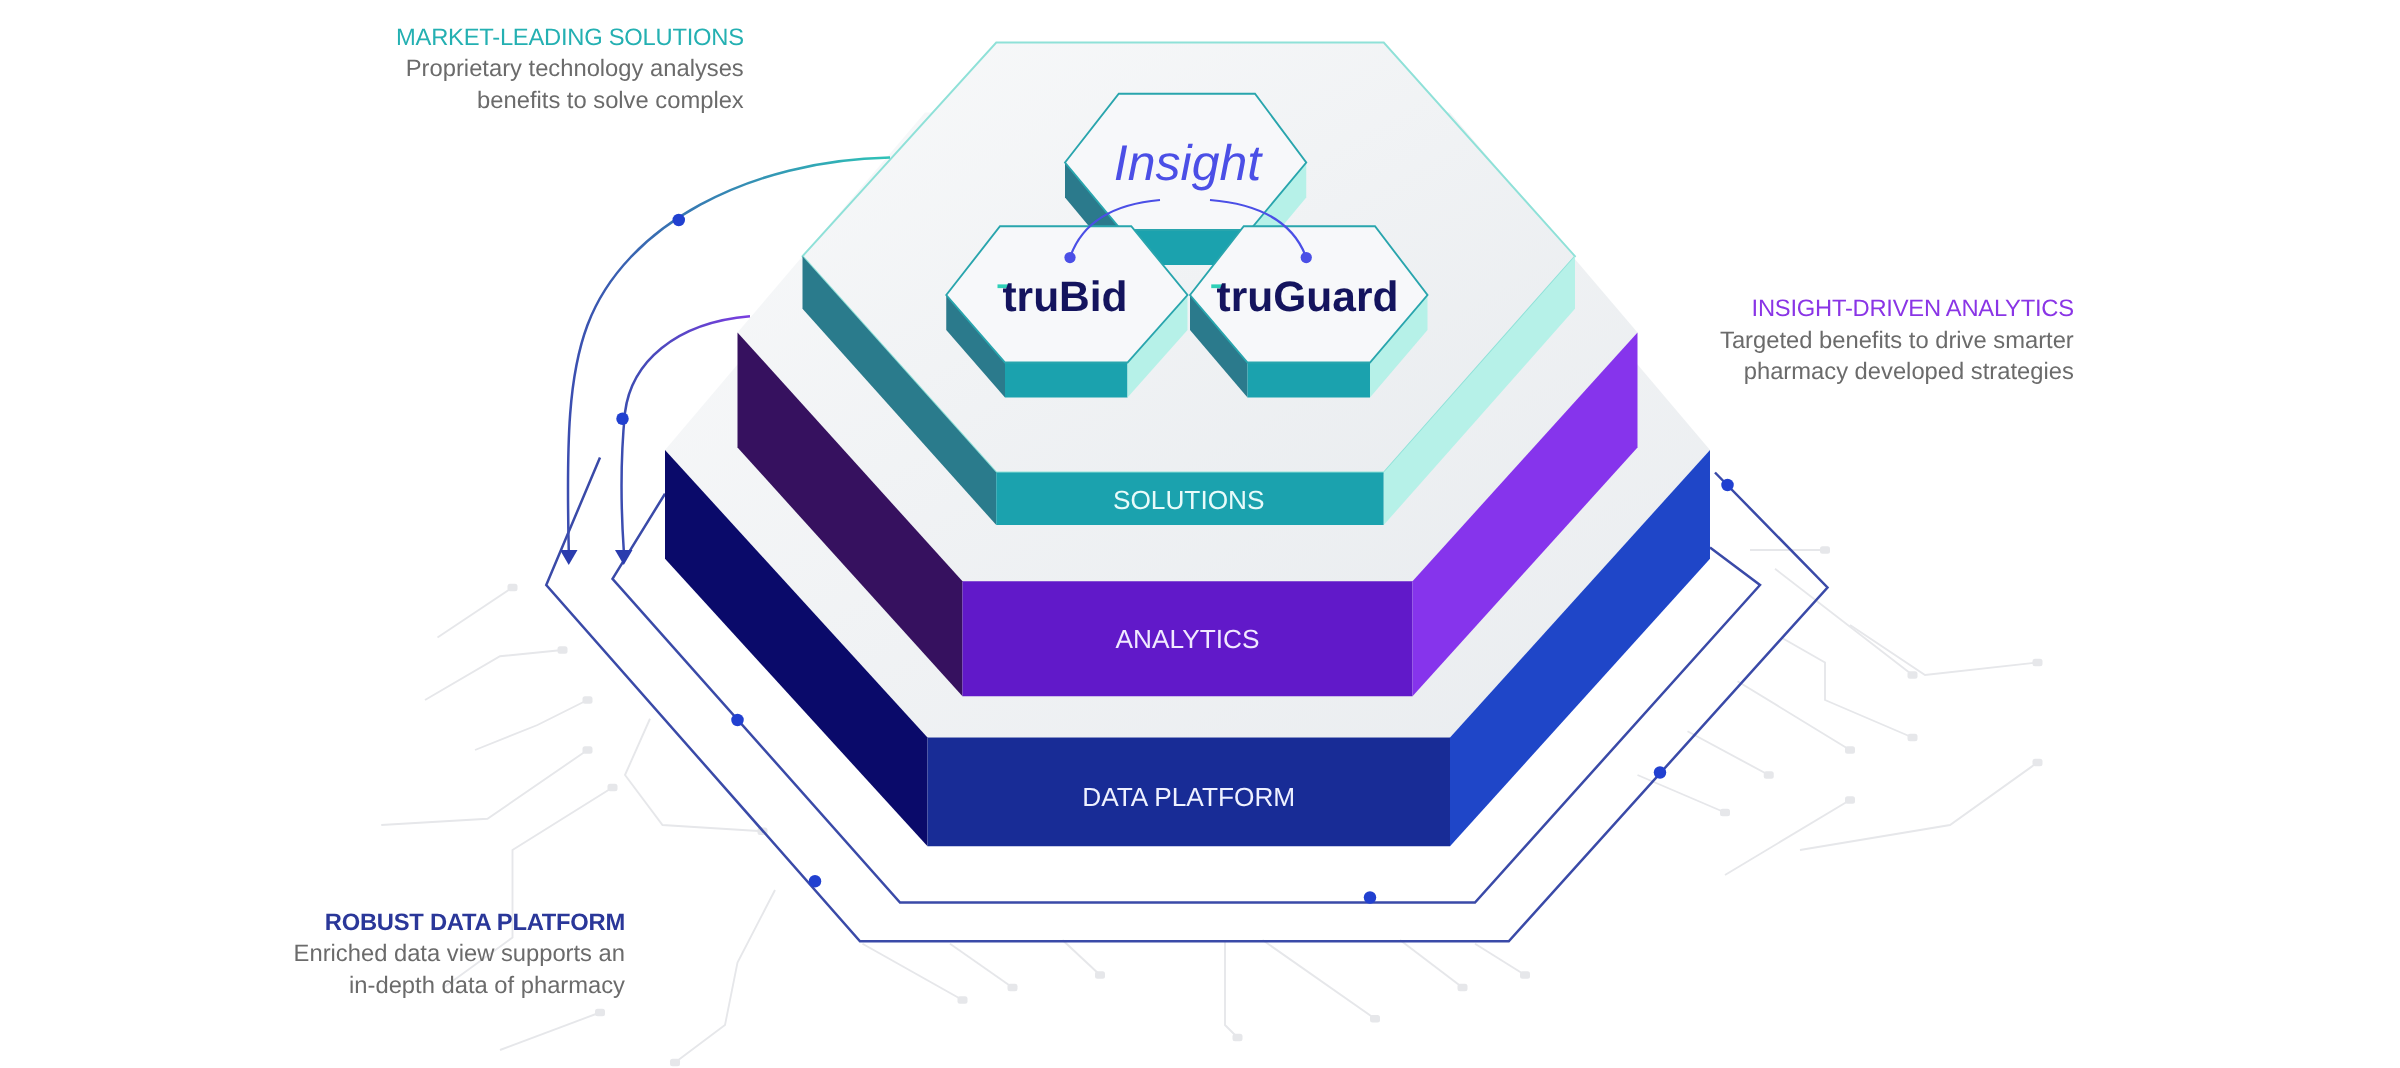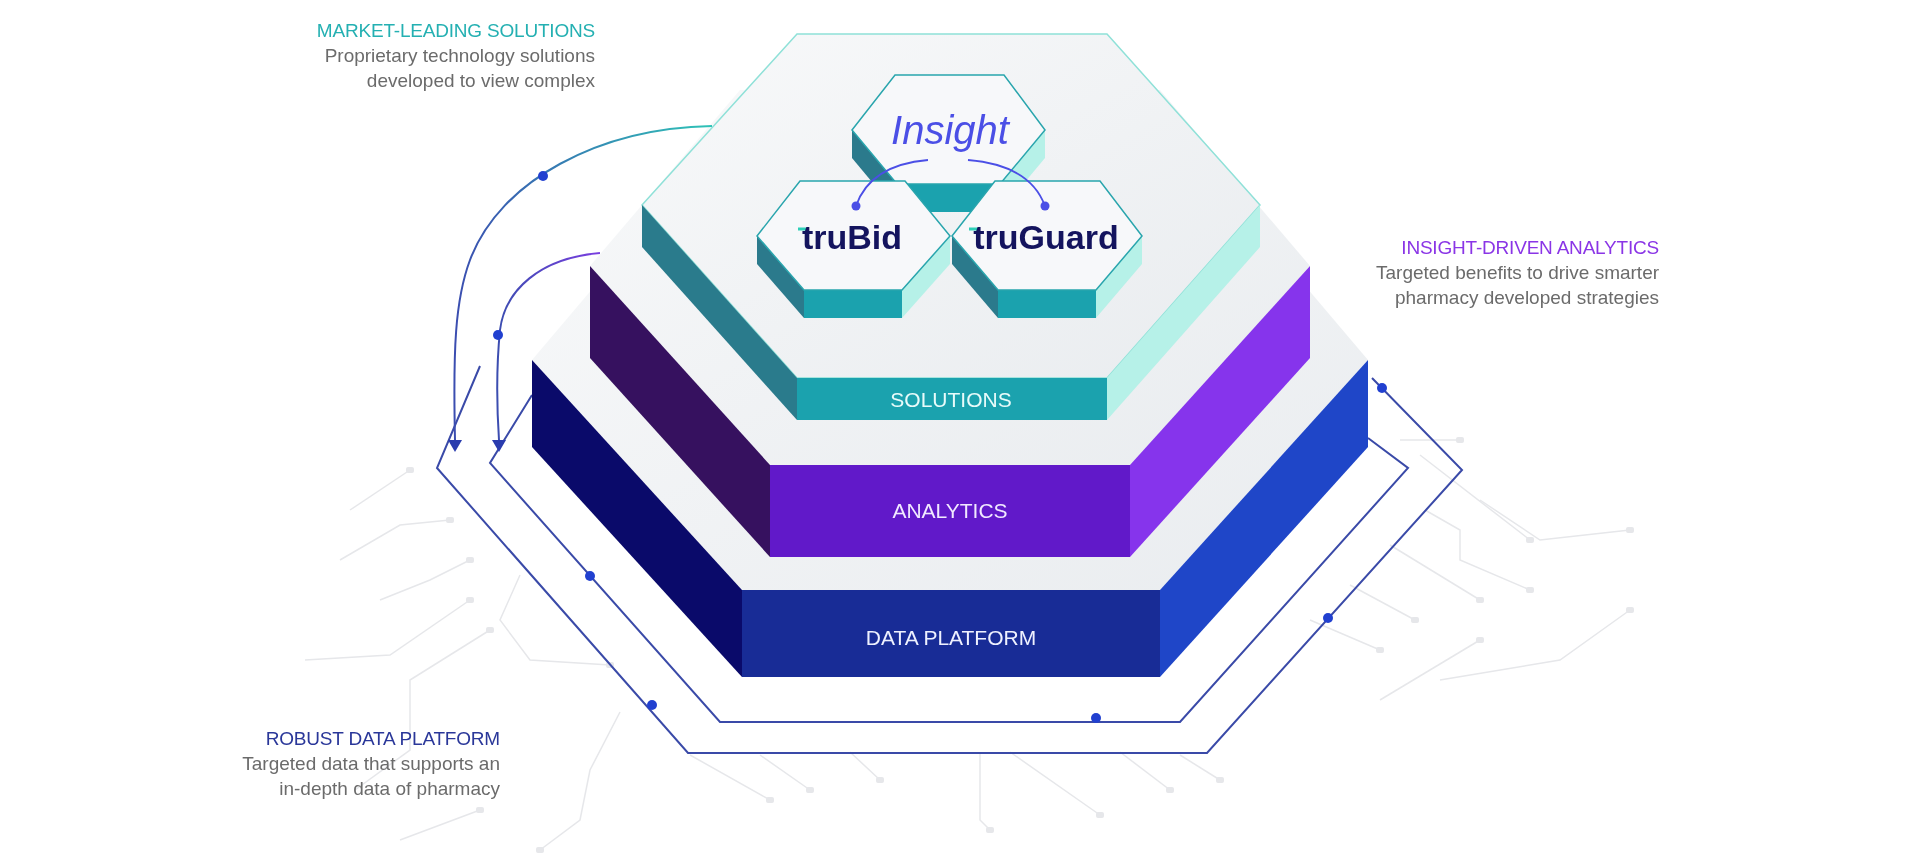--- a/index.html
+++ b/index.html
@@ -6,21 +6,21 @@
   body { width:1920px; height:854px; position:relative; overflow:hidden; font-family:"Liberation Sans", sans-serif; }
   #stage { position:absolute; left:0; top:0; width:1920px; height:854px; }
   .callout { position:absolute; line-height:25px; font-size:19px; }
   .callout .title { display:block; letter-spacing:-0.2px; }
   .callout .desc { display:block; color:#6b6b6b; }
   #c-solutions { right:1325px; top:18px; text-align:right; }
   #c-solutions .title { color:#24b0b2;margin-left:28px; }
   #c-analytics { left:1376px; top:235px; text-align:right; }
   #c-analytics .title { color:#8a35e6; }
   #c-data { right:1420px; top:726px; text-align:right; }
-  #c-data .title { color:#2a3799; }
+  #c-data .title { color:#2a3799;font-weight:bold; }
   svg text { font-family:"Liberation Sans", sans-serif; }
 </style>
 </head>
 <body>
 
 <svg id="stage" width="1920" height="854" viewBox="0 0 1920 854" xmlns="http://www.w3.org/2000/svg">
   <defs>
     <linearGradient id="topGrad" x1="0" y1="0" x2="1" y2="1">
       <stop offset="0" stop-color="#f8f9fa"></stop>
       <stop offset="1" stop-color="#e9ecef"></stop>
@@ -162,27 +162,27 @@
     <circle class="frame-dot" cx="590" cy="576" r="5" fill="#2140d0"></circle>
     <circle class="frame-dot" cx="652" cy="705" r="5" fill="#2140d0"></circle>
     <circle class="frame-dot" cx="1096" cy="718" r="5" fill="#2140d0"></circle>
     <circle class="frame-dot" cx="1328" cy="618" r="5" fill="#2140d0"></circle>
     <circle class="frame-dot" cx="1382" cy="388" r="5" fill="#2140d0"></circle>
   </g>
 </svg>
 
 <div class="callout" id="c-solutions">
   <span class="title">MARKET-LEADING SOLUTIONS</span>
-  <span class="desc">Proprietary technology solutions</span>
-  <span class="desc">developed to view complex</span>
+  <span class="desc">Proprietary technology analyses</span>
+  <span class="desc">benefits to solve complex</span>
 </div>
 
 <div class="callout" id="c-analytics">
   <span class="title">INSIGHT-DRIVEN ANALYTICS</span>
   <span class="desc">Targeted benefits to drive smarter</span>
   <span class="desc">pharmacy developed strategies</span>
 </div>
 
 <div class="callout" id="c-data">
   <span class="title">ROBUST DATA PLATFORM</span>
-  <span class="desc">Targeted data that supports an</span>
+  <span class="desc">Enriched data view supports an</span>
   <span class="desc">in-depth data of pharmacy</span>
 </div>
 
 </body></html>

